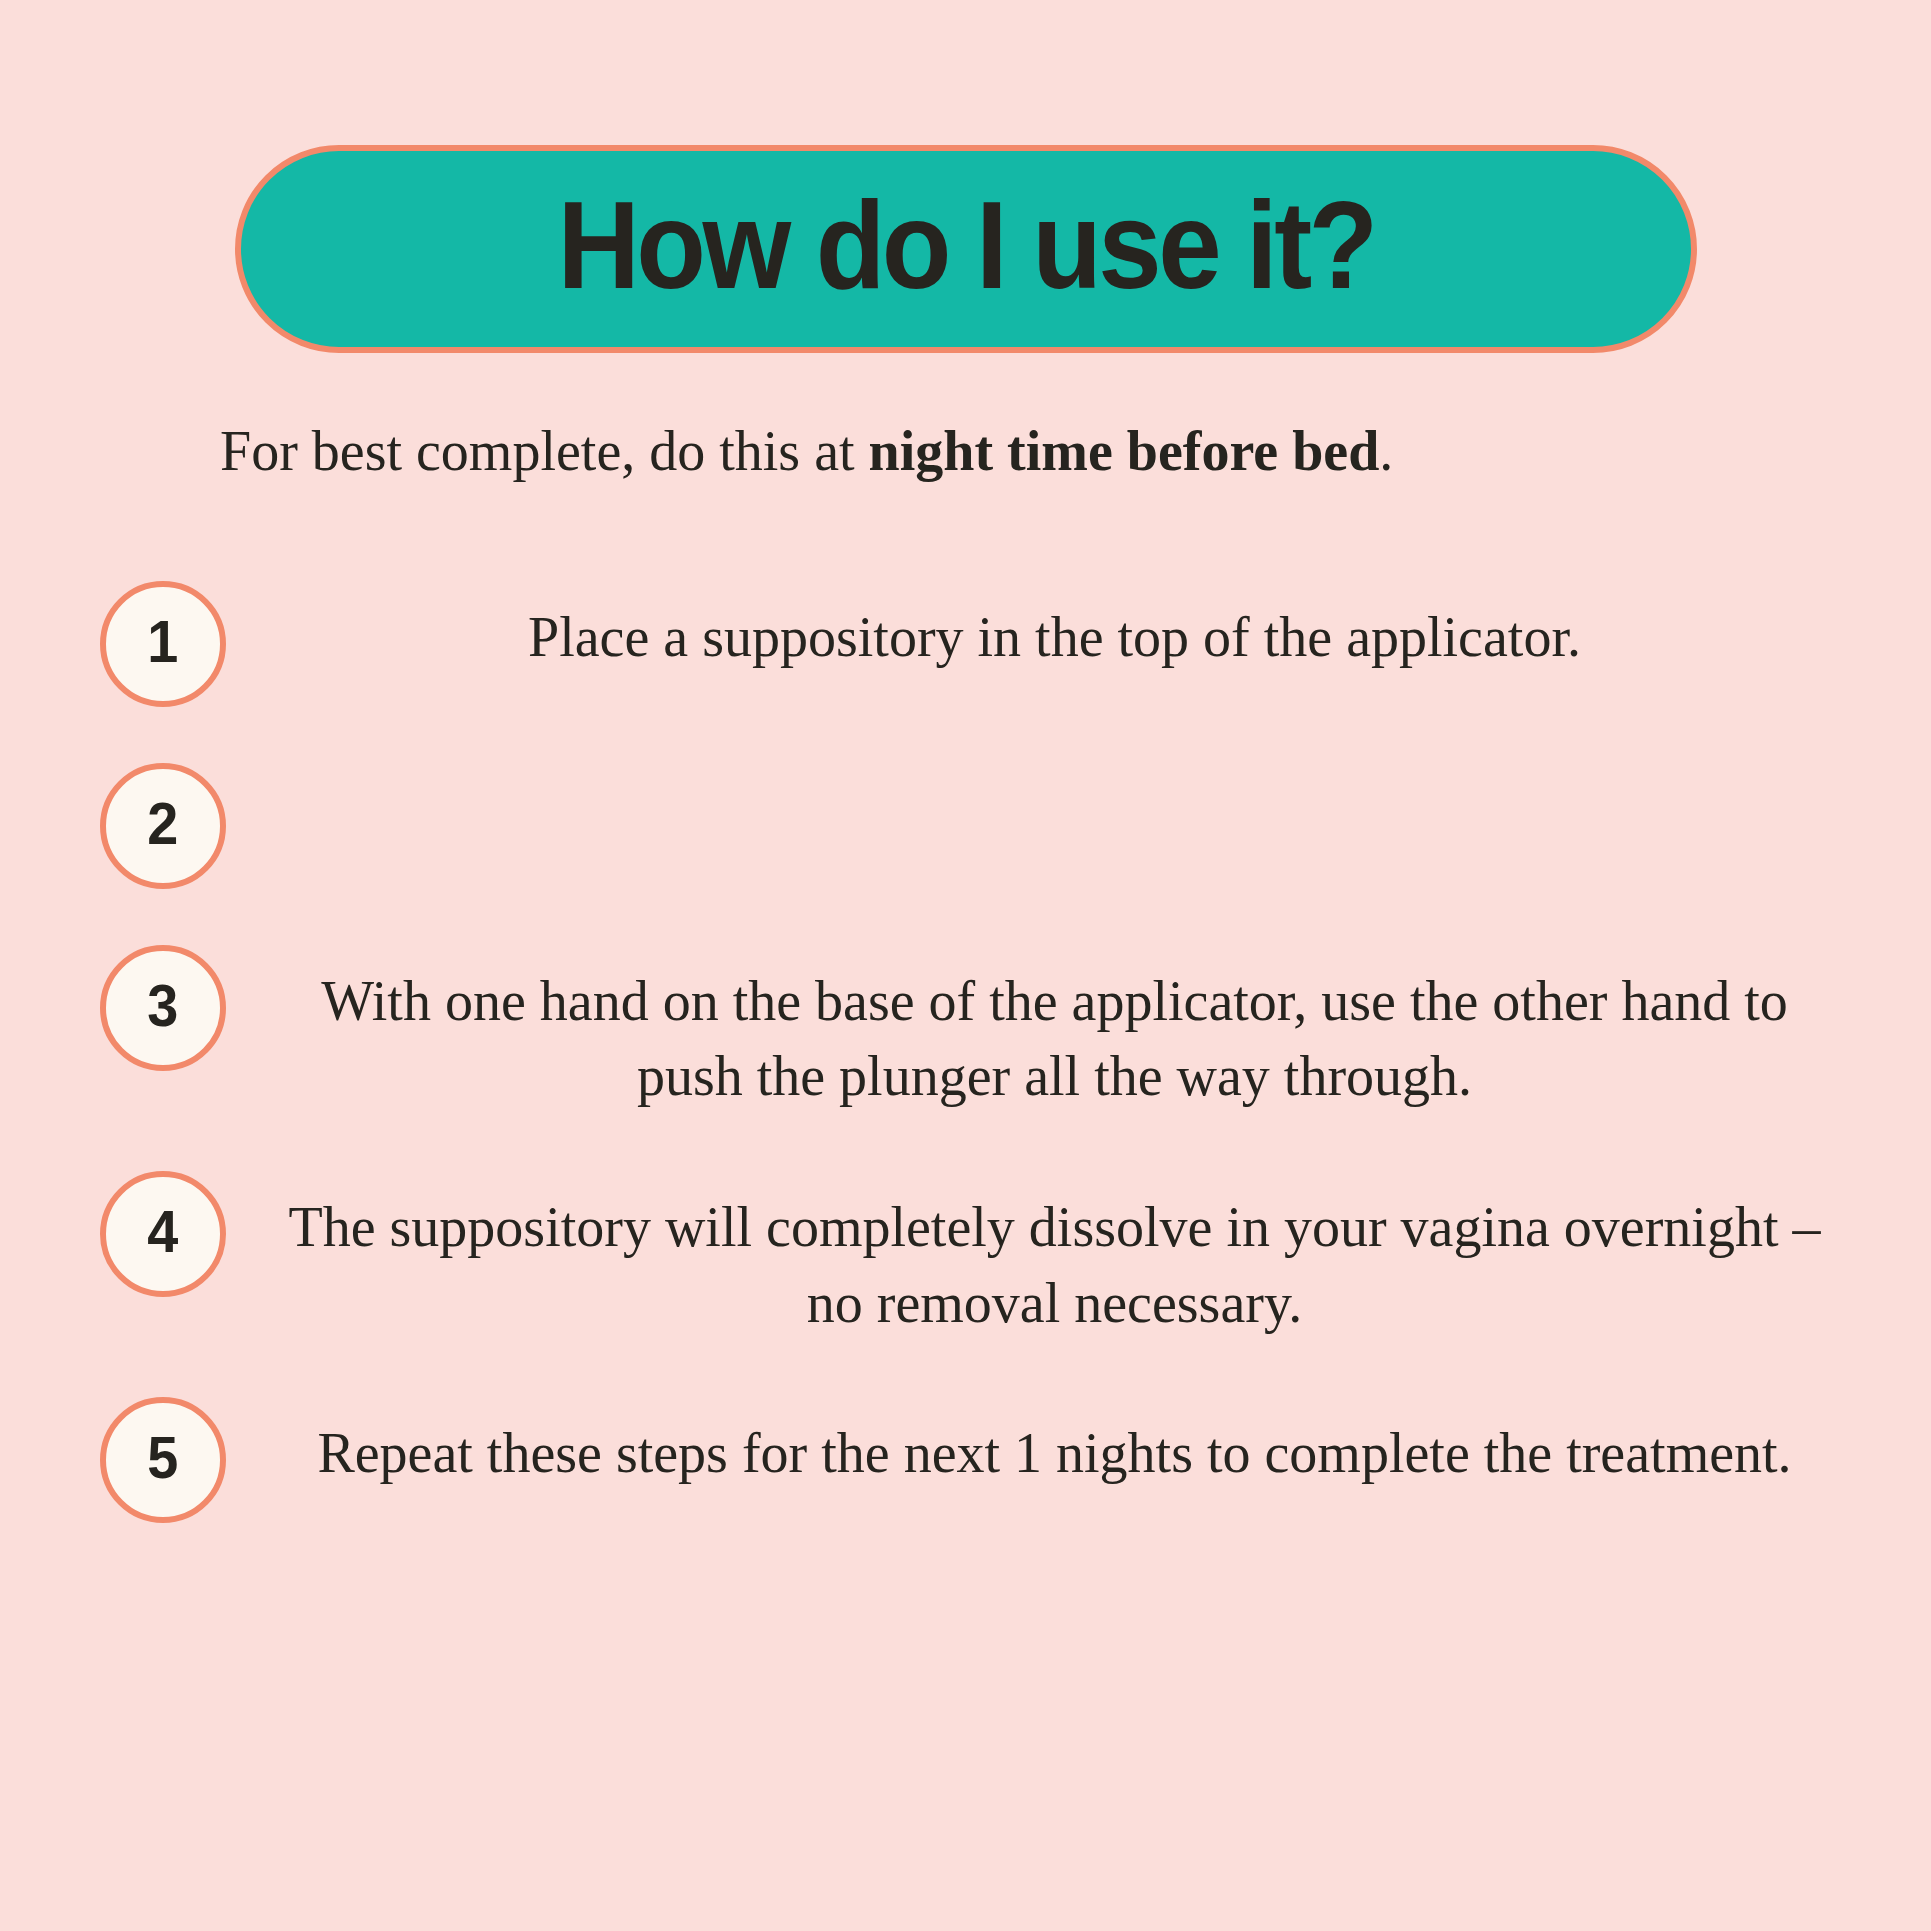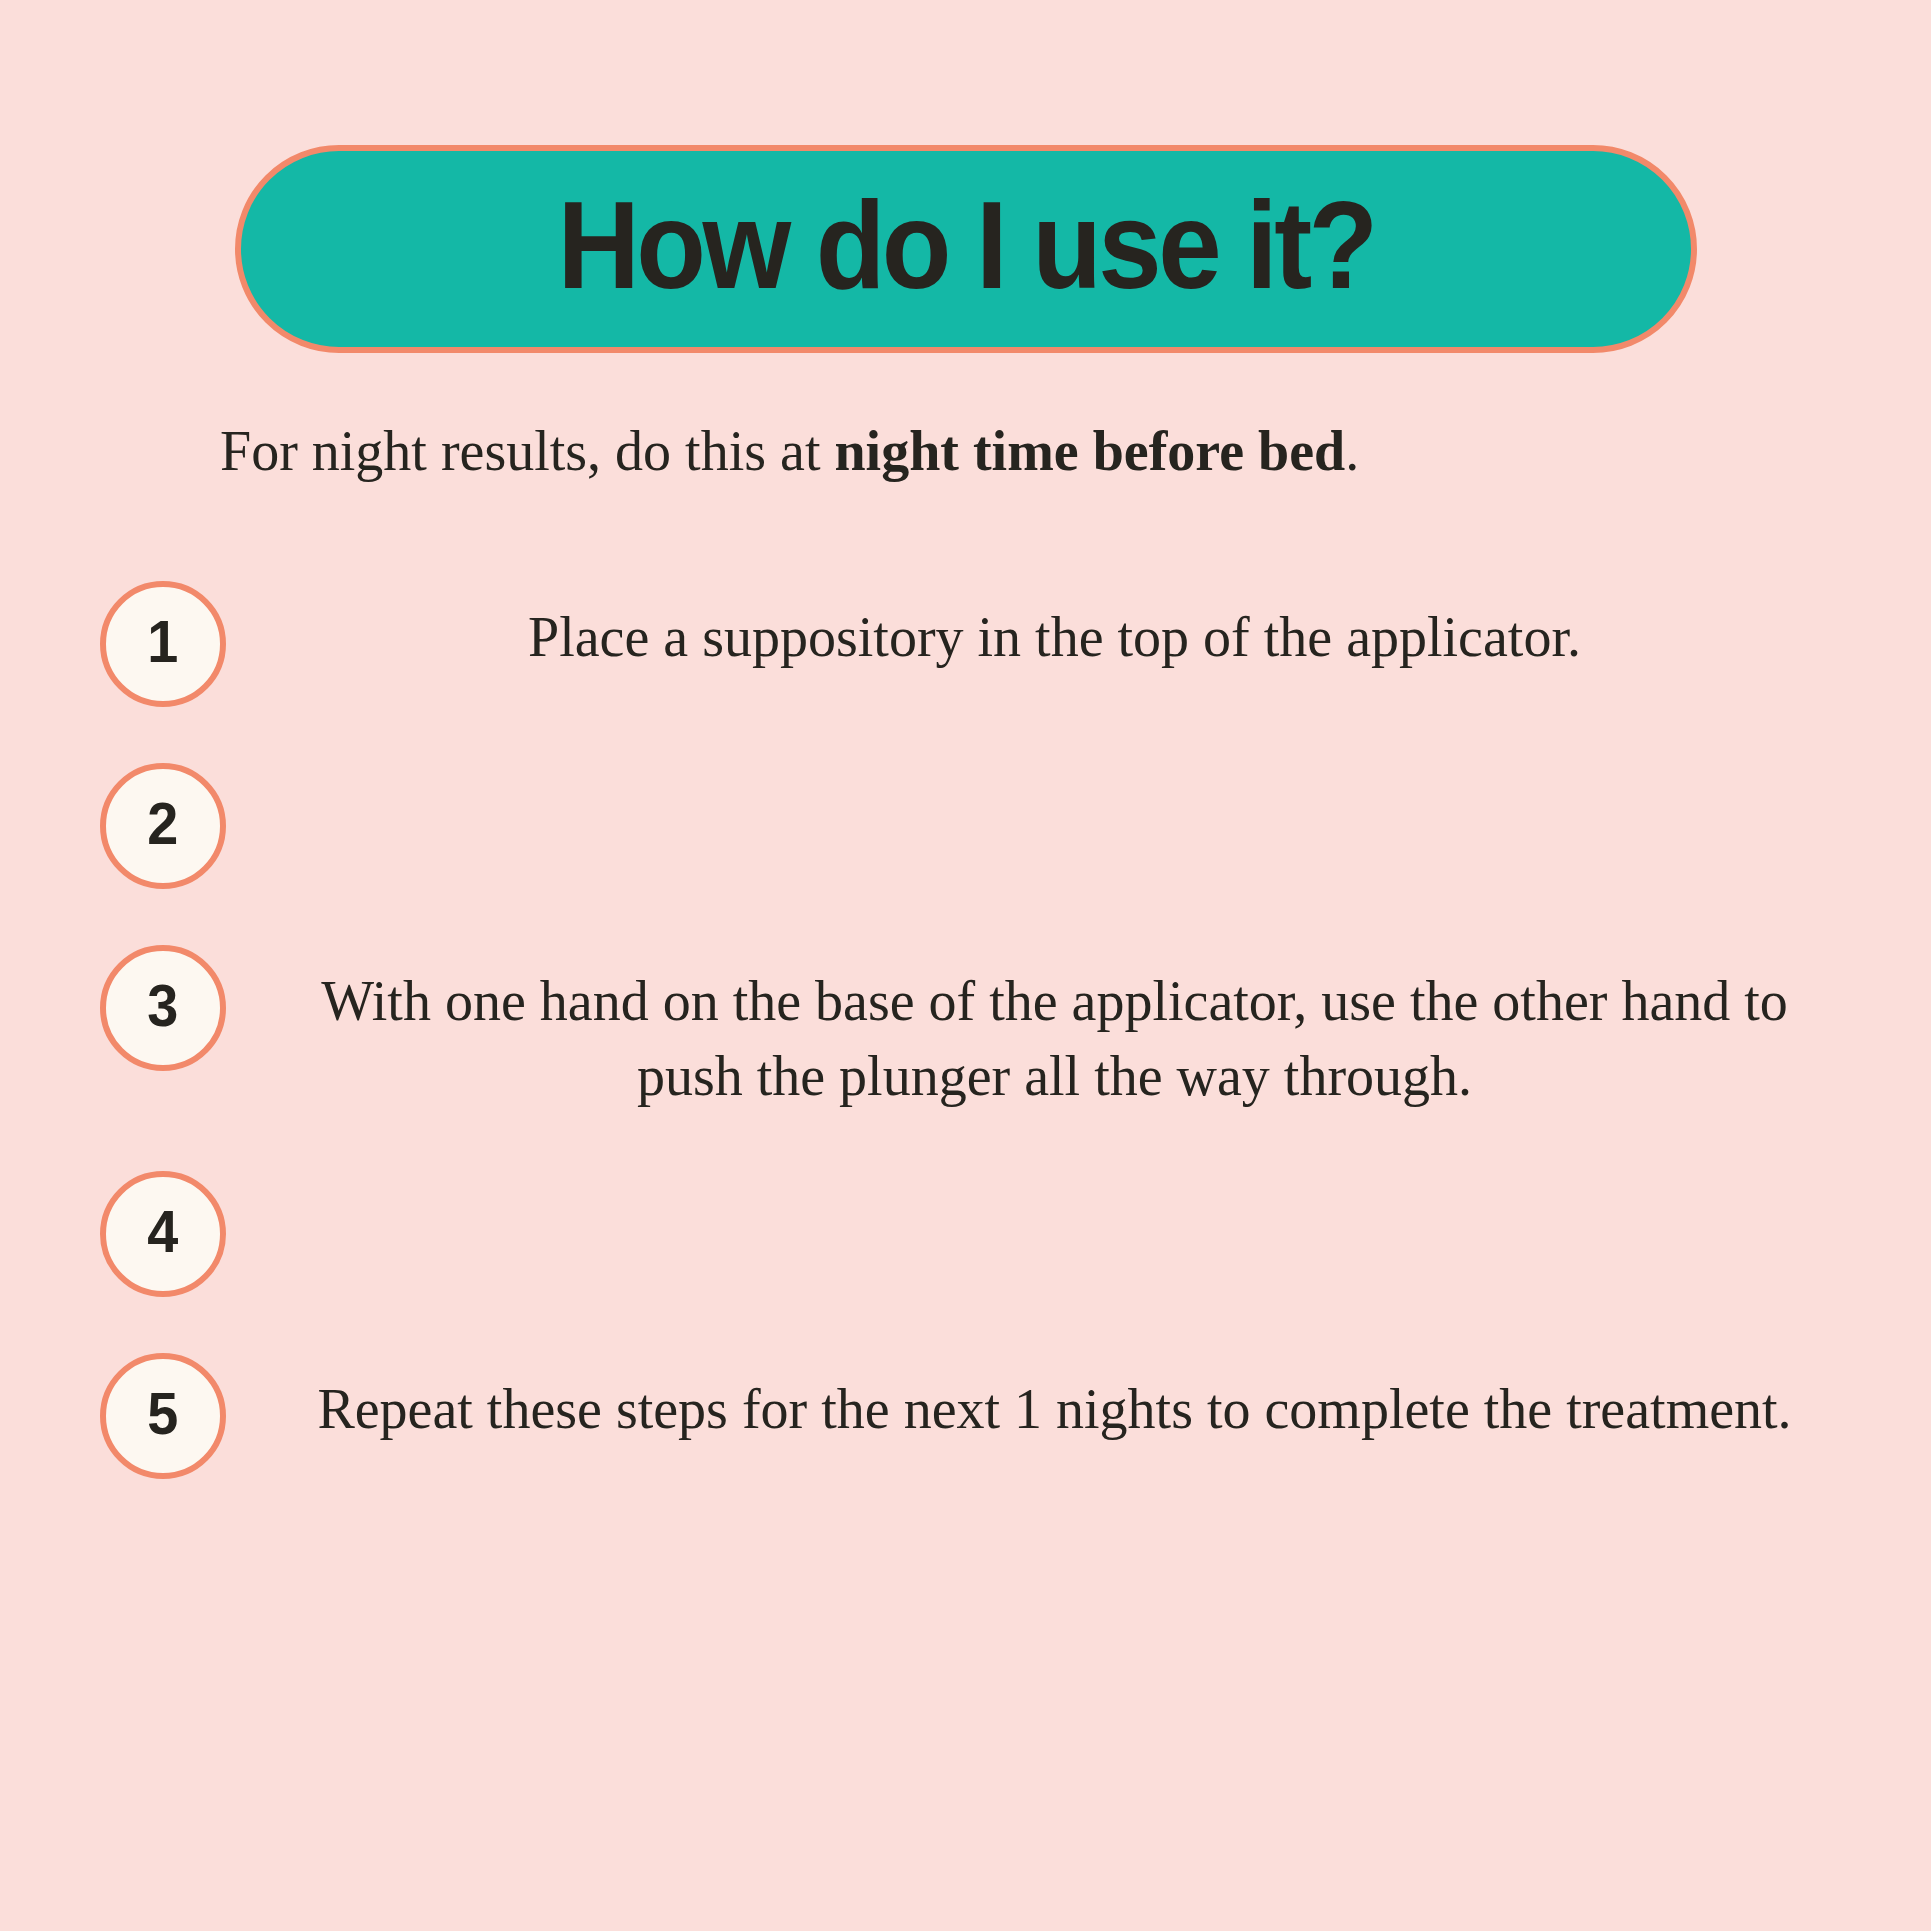--- a/index.html
+++ b/index.html
@@ -117,21 +117,21 @@
 </head>
 <body>
 
 <div class="page">
 
   <div class="heading-pill">
     <div class="heading-title">How do I use it?</div>
   </div>
 
   <div class="subtitle">
-    <span>For night results, do this at </span><b>night time before bed</b><span>.</span>
+    <span>For best complete, do this at </span><b>night time before bed</b><span>.</span>
   </div>
 
   <div class="steps">
 
     <div class="step">
       <div class="step-badge">
         <span class="step-num">1</span>
       </div>
       <div class="step-text">Place a suppository in the top of the applicator.</div>
     </div>
@@ -146,20 +146,21 @@
       <div class="step-badge">
         <span class="step-num">3</span>
       </div>
       <div class="step-text">With one hand on the base of the applicator, use the other hand to push the plunger all the way through.</div>
     </div>
 
     <div class="step">
       <div class="step-badge">
         <span class="step-num">4</span>
       </div>
+      <div class="step-text">The suppository will completely dissolve in your vagina overnight – no removal necessary.</div>
     </div>
 
     <div class="step">
       <div class="step-badge">
         <span class="step-num">5</span>
       </div>
       <div class="step-text">Repeat these steps for the next 1 nights to complete the treatment.</div>
     </div>
 
   </div>

